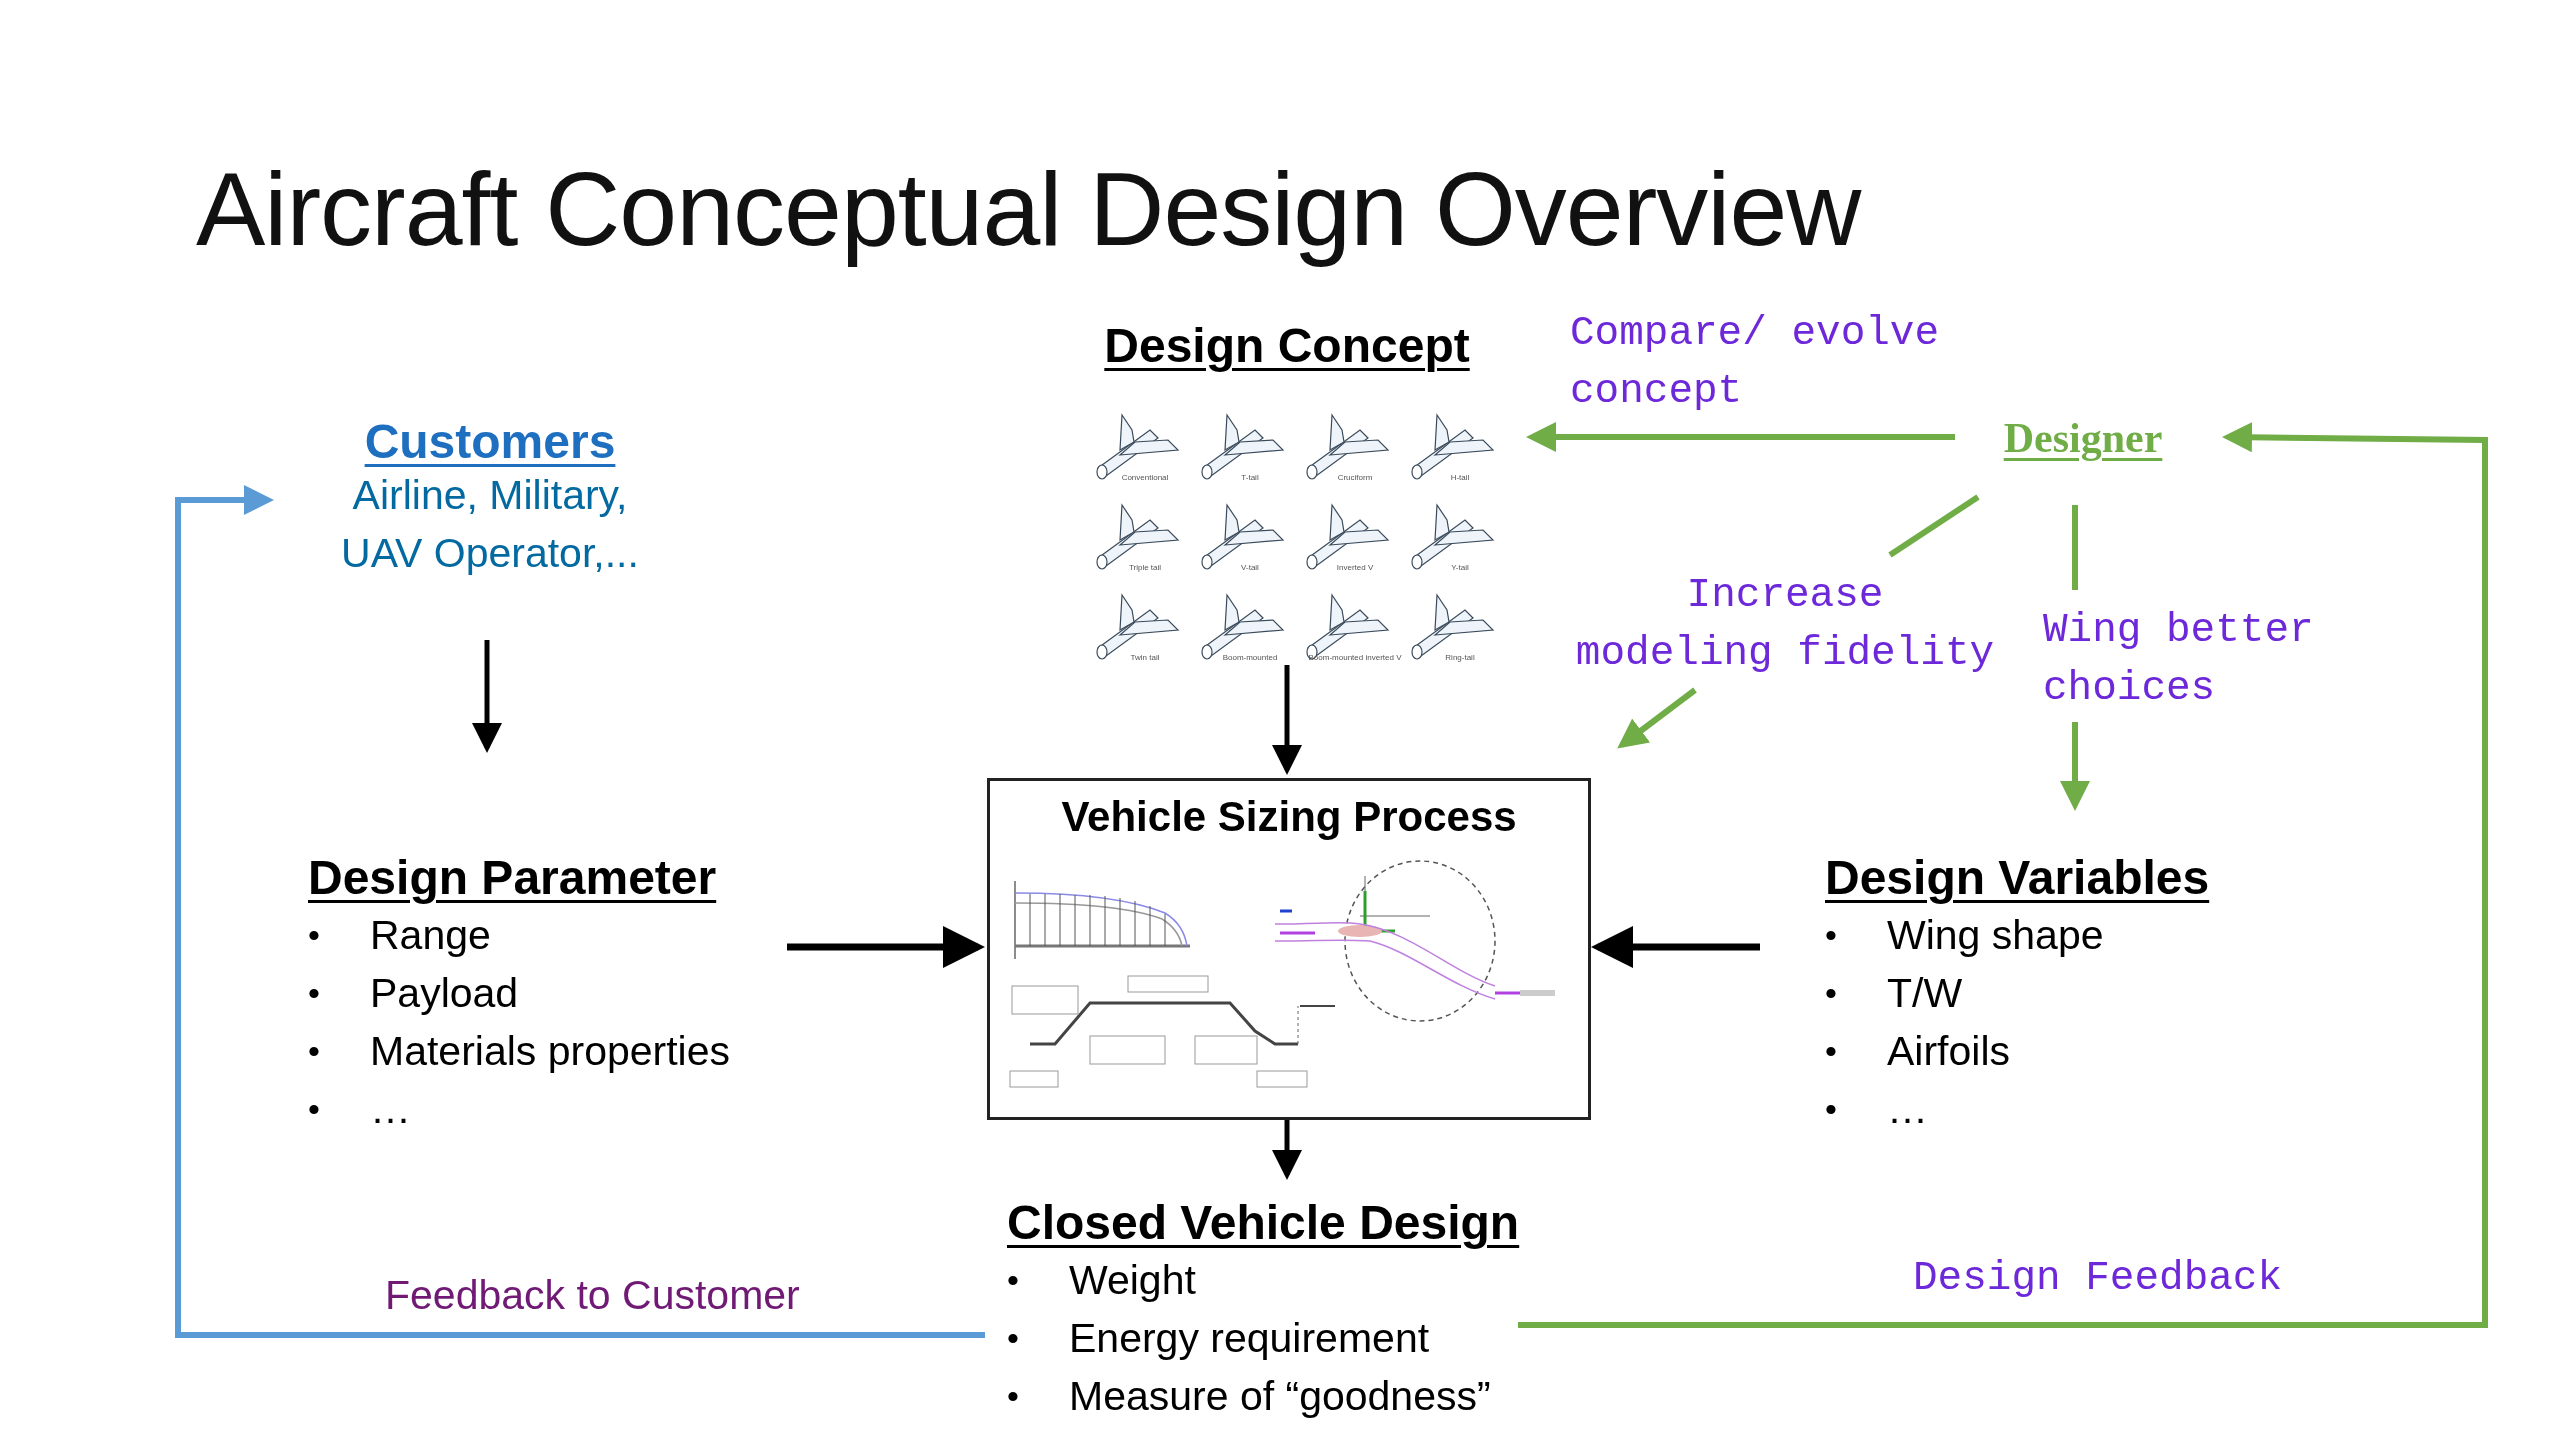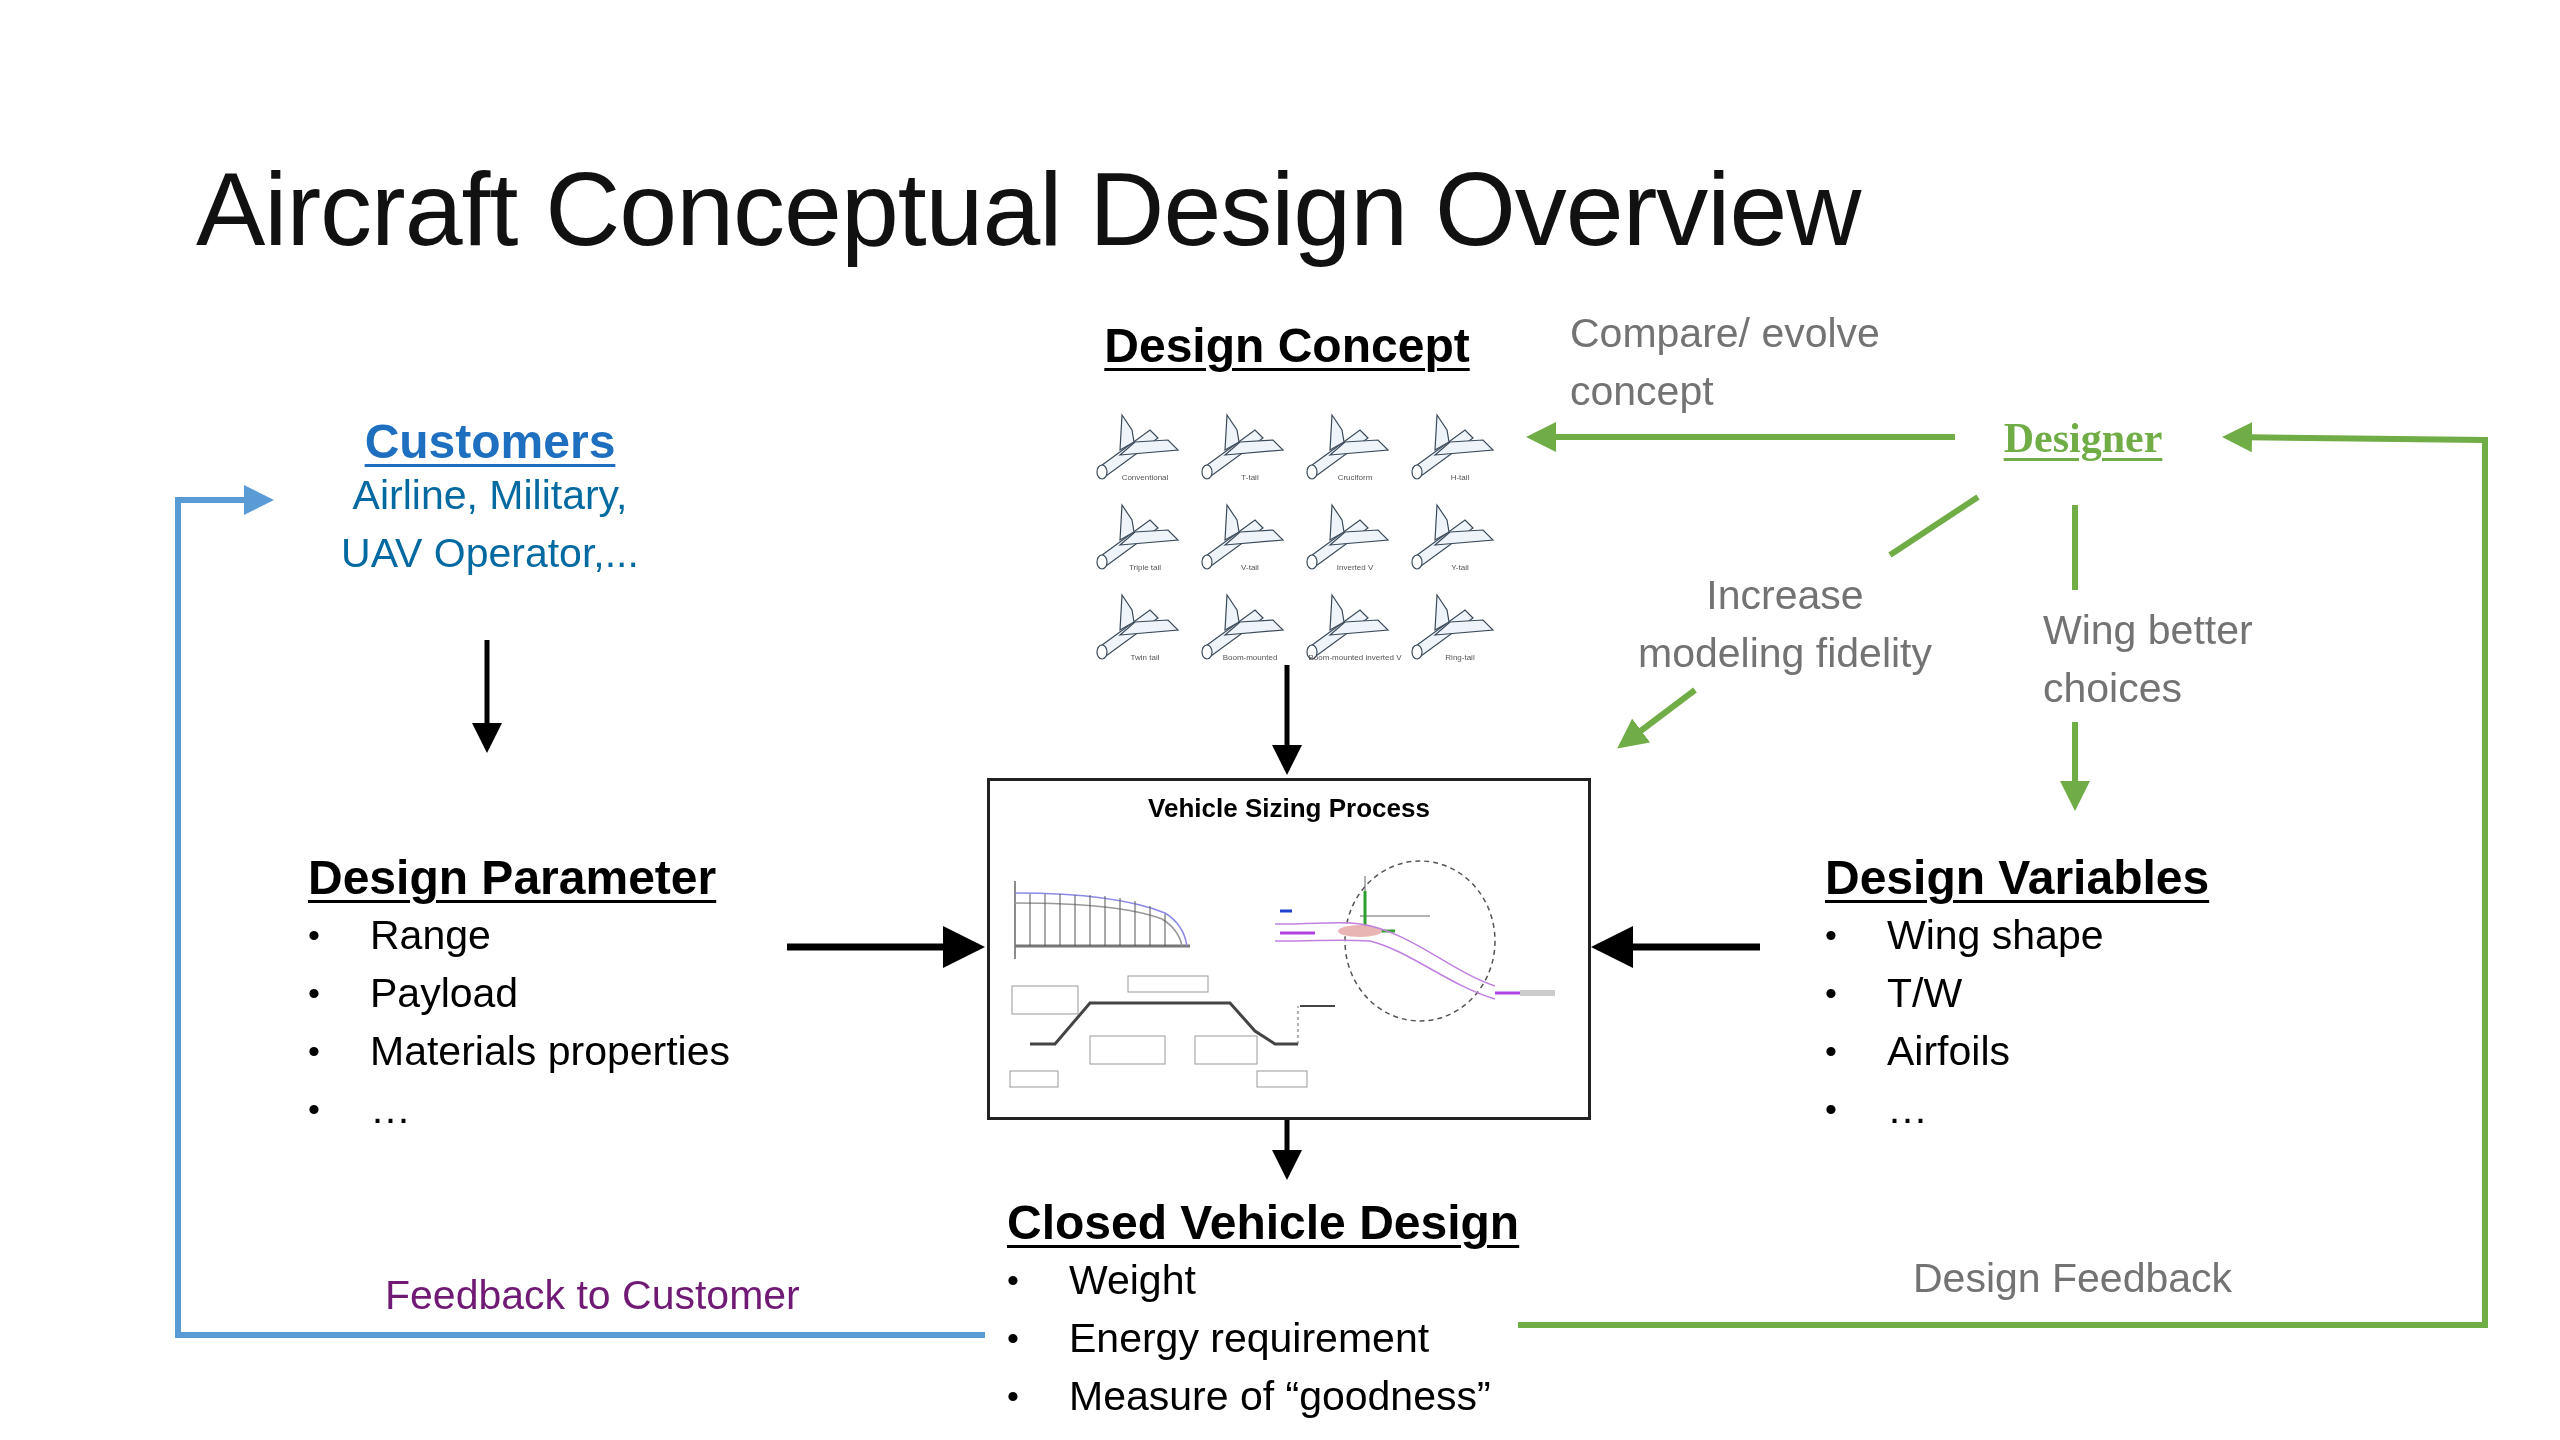--- a/index.html
+++ b/index.html
@@ -5,29 +5,29 @@
   html, body { margin:0; padding:0; background:#ffffff; }
   body { width:2560px; height:1440px; position:relative; overflow:hidden;
          font-family:"Liberation Sans", "DejaVu Sans", sans-serif; color:#000; }
   .abs { position:absolute; white-space:nowrap; }
   .title { left:196px; top:150px; font-size:104px; font-weight:300; letter-spacing:-1px; color:#111; }
   .hdr { font-size:48px; font-weight:bold; text-decoration:underline; text-underline-offset:6px; text-decoration-thickness:3px; }
   .txt { font-size:41px; }
   .blue-hdr { color:#1f6fc0; }
   .blue { color:#0369a1; }
   .blue2 { color:#701a75; }
-  .green { color:#737373; }
+  .green { color:#6d28d9;font-family:Liberation Mono, monospace; }
   .green-hdr { color:#70ad47; font-size:42px; font-weight:bold; text-decoration:underline; text-underline-offset:6px; text-decoration-thickness:3px;font-family:Liberation Serif, serif; }
   .center { transform:translateX(-50%); text-align:center; }
   ul.bl { list-style:none; margin:0; padding:0; }
   ul.bl li { position:relative; height:58px; line-height:58px; font-size:41px; padding-left:62px; }
   ul.bl li::before { content:"•"; position:absolute; left:0; top:0; font-size:34px; }
   #lines { position:absolute; left:0; top:0; }
   .box { position:absolute; left:987px; top:778px; width:598px; height:336px; border:3px solid #222; background:#fff; }
-  .box-title { position:absolute; left:0; right:0; top:12px; text-align:center; font-size:26px; font-weight:bold; }
+  .box-title { position:absolute; left:0; right:0; top:12px; text-align:center; font-size:42px; font-weight:bold; }
   .concept-grid { position:absolute; left:1085px; top:395px; width:420px; height:270px; }
 </style>
 </head>
 <body>
 
 <svg id="lines" width="2560" height="1440">
   <defs>
     <marker id="ahB" markerWidth="6" markerHeight="6" refX="5" refY="3" orient="auto" markerUnits="strokeWidth">
       <path d="M0,0 L6,3 L0,6 Z" fill="#000"></path>
     </marker>

